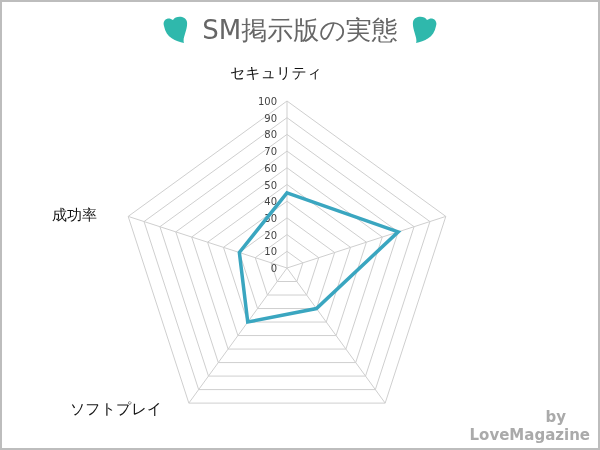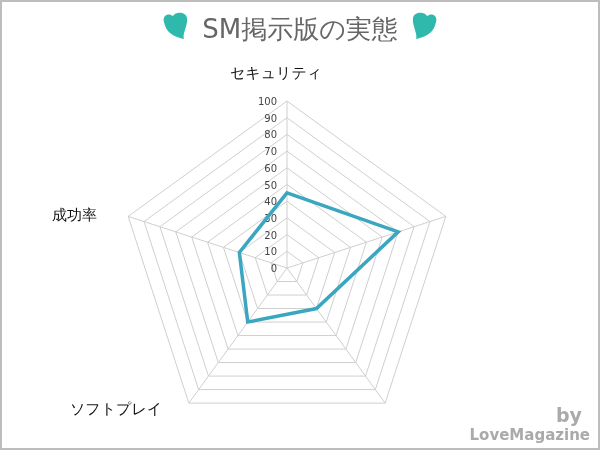--- a/index.html
+++ b/index.html
@@ -4,35 +4,35 @@
 <style>
   html, body { margin: 0; padding: 0; }
   body { width: 600px; height: 450px; overflow: hidden; background: #fff; }
   .frame {
     position: relative; width: 600px; height: 450px; box-sizing: border-box;
     border: 2px solid #bdbdbd; background: #fff;
     font-family: "DejaVu Sans", sans-serif;
   }
   .title-row {
     position: absolute; left: 0; right: 0; top: 10px; height: 36px;
-    display: flex; align-items: flex-start; justify-content: center; gap: 12px;
+    display: flex; align-items: center; justify-content: center; gap: 12px;
   }
   .title {
     font-size: 26px; color: #666; letter-spacing: 0px; font-weight: normal;
   }
   .heart { width: 30px; height: 28px; display: block; }
   svg.chart { position: absolute; left: 0; top: 0; }
   .axis-label {
     position: absolute; font-size: 15px; color: #111; white-space: nowrap;
   }
   .credit {
     position: absolute; right: 8px; bottom: 4px; text-align: right;
     color: #aaa; font-weight: bold; font-family: "DejaVu Sans", sans-serif;
   }
-  .credit .by { font-size: 19px; display: block; margin-right: 8px; }
+  .credit .by { font-size: 15px; display: block; margin-right: 24px; }
   .credit .brand { font-size: 15px; display: block; }
   .tick { font-size: 10px; fill: #444; font-family: "DejaVu Sans", sans-serif; }
 </style>
 </head>
 <body>
 
 <div class="frame">
   <div class="title-row">
     <svg class="heart" viewBox="0 0 30 28">
       <path d="M4 10 C2 4 8 0 13 4 C16 -1 26 0 27 6 C28 14 22 22 24 27 C16 25 6 22 4 10 Z" fill="#2fb8ac"></path>

